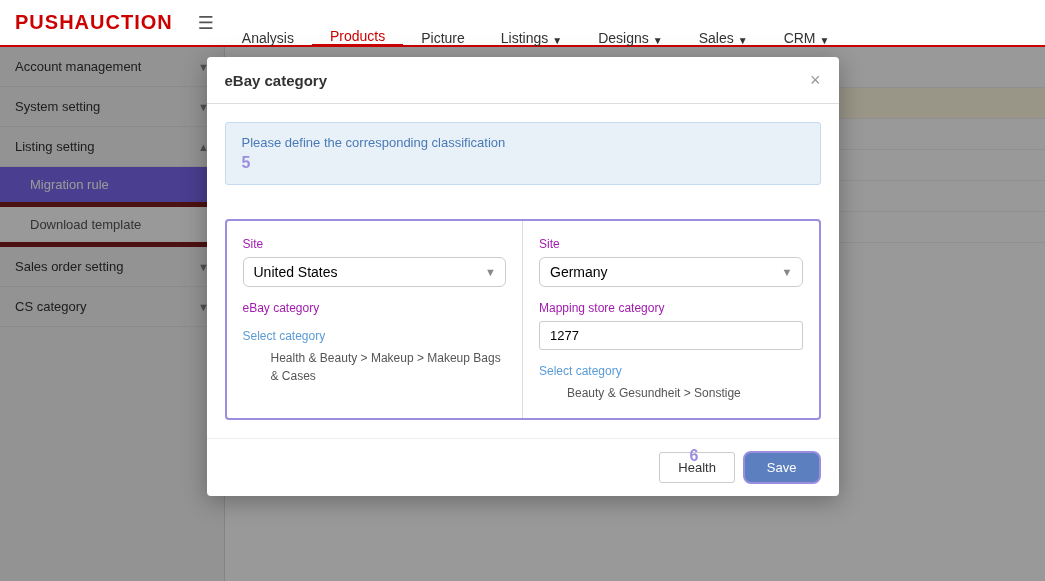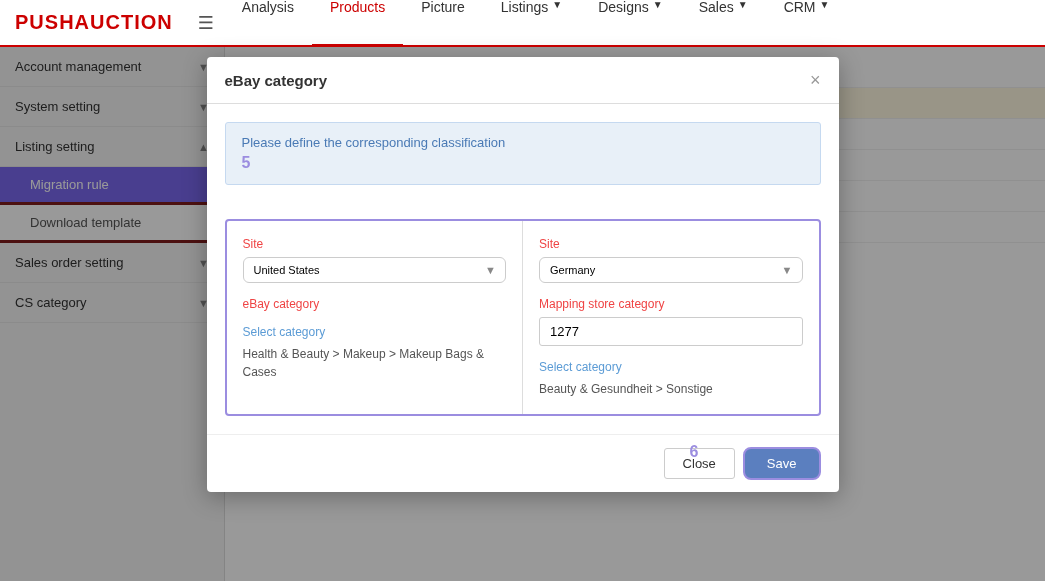--- a/index.html
+++ b/index.html
@@ -14,39 +14,39 @@
     .logo {
       padding: 0 15px; font-size: 20px; font-weight: bold;
       color: #222; letter-spacing: 1px;
     }
     .logo span { color: #c00; }
     .hamburger {
       padding: 0 10px; font-size: 18px; color: #555; cursor: pointer;
     }
     .nav-items { display: flex; align-items: center; }
     .nav-item {
-      padding: 0 18px; height: 47px; display: flex; align-items: flex-start;
+      padding: 0 18px; height: 47px; display: flex; align-items: flex-end;
       font-size: 14px; color: #333; cursor: pointer; position: relative;
     }
     .nav-item.active { color: #c00; border-bottom: 2px solid #c00; }
     .nav-item .caret { margin-left: 4px; font-size: 10px; }
 
     
     .sidebar {
       position: absolute; top: 47px; left: 0; width: 225px; bottom: 0;
       background: #f5f5f5; border-right: 1px solid #ddd; z-index: 5;
     }
     .sidebar-item {
       display: flex; align-items: center; justify-content: space-between;
       padding: 12px 15px; font-size: 13px; color: #333; cursor: pointer;
       border-bottom: 1px solid #e8e8e8;
     }
     .sidebar-sub-item {
       padding: 10px 15px 10px 30px; font-size: 13px; color: #555; cursor: pointer;
-      border-bottom: 3px solid #7f1d1d; background: #fff;
+      border-bottom: 5px solid #7f1d1d; background: #fff;
     }
     .sidebar-sub-item.active { background: #7b68ee; color: #fff; }
     .caret-icon { font-size: 11px; color: #888; }
 
     
     .main-content {
       position: absolute; top: 47px; left: 225px; right: 0; bottom: 0;
       background: #fff; overflow: hidden;
     }
 
@@ -85,46 +85,46 @@
     
     .modal-columns {
       display: flex; gap: 0; border: 2px solid #9b8de0; border-radius: 4px; overflow: hidden;
     }
     .modal-col {
       flex: 1; padding: 16px;
     }
     .modal-col:first-child { border-right: 1px solid #ddd; }
 
     .field-label {
-      font-size: 12px; color: #ef4444; margin-bottom: 6px; display: block;
+      font-size: 12px; color: #a21caf; margin-bottom: 6px; display: block;
     }
     .field-group { margin-bottom: 14px; }
     .select-wrapper {
       position: relative;
     }
     .select-wrapper select {
       width: 100%; padding: 6px 10px; border: 1px solid #ccc;
-      border-radius: 6px; font-size: 11px; background: #fff;
+      border-radius: 6px; font-size: 14px; background: #fff;
       appearance: none; cursor: pointer;
     }
     .select-caret {
       position: absolute; right: 10px; top: 50%; transform: translateY(-50%);
       color: #888; font-size: 11px; pointer-events: none;
     }
 
     .text-input {
       width: 100%; padding: 6px 10px; border: 1px solid #ccc;
       border-radius: 3px; font-size: 13px;
     }
     .select-category-link {
       color: #5b9bd5; font-size: 12px; cursor: pointer; text-decoration: none;
       display: block; margin-bottom: 6px;
     }
     .category-path {
-      font-size: 12px; color: #555; line-height: 1.5;
+      font-size: 12px; color: #555; line-height: 1.5; margin-left: 28px;
     }
 
     
     .modal-footer {
       display: flex; align-items: center; justify-content: flex-end;
       padding: 12px 18px; border-top: 1px solid #eee;
       gap: 8px; position: relative;
     }
     .step-label-6 {
       position: absolute; right: 140px; top: 8px;
@@ -279,17 +279,17 @@
             <input type="text" class="text-input" value="1277" style="">
           </div>
           <a class="select-category-link">Select category</a>
           <div class="category-path">Beauty &amp; Gesundheit &gt; Sonstige</div>
         </div>
       </div>
     </div>
 
     <div class="modal-footer">
       <div class="step-label-6">6</div>
-      <button class="btn-close">Close</button>
+      <button class="btn-close">Health</button>
       <button class="btn-save">Save</button>
     </div>
   </div>
 </div>
 
 </body></html>

